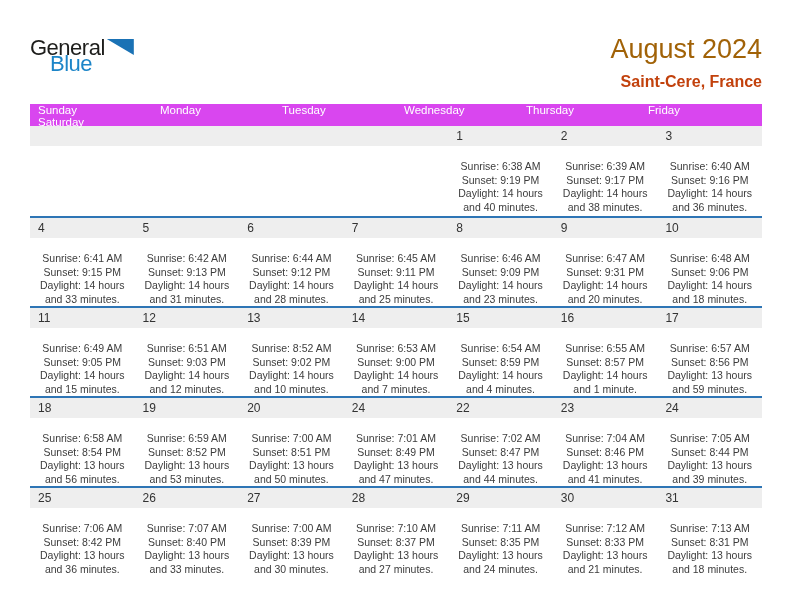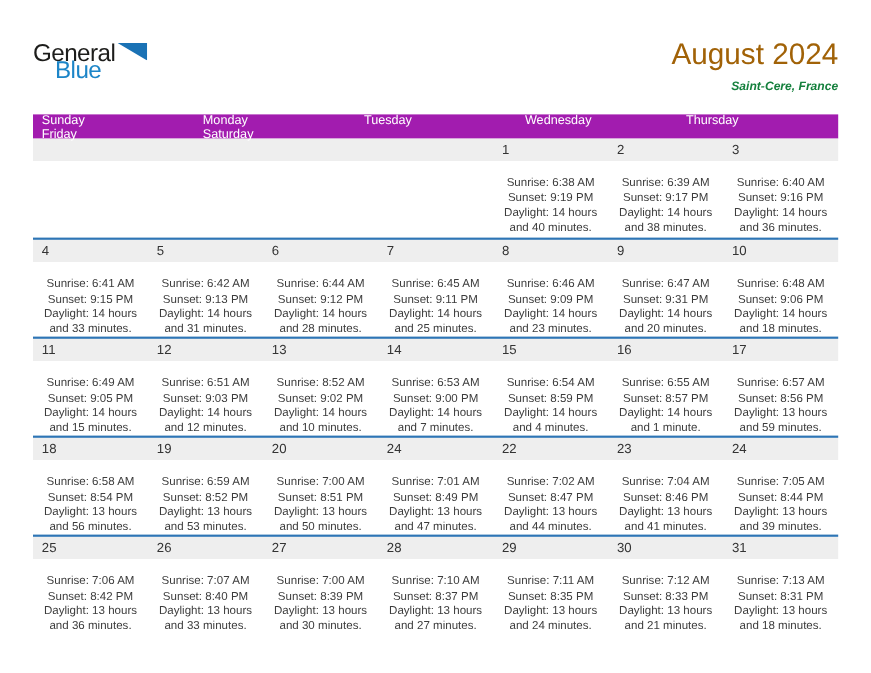--- a/index.html
+++ b/index.html
@@ -10,26 +10,26 @@
   .top{position:absolute;left:30px;top:34px;width:732px;}
   .logo{position:absolute;left:0;top:4px;width:140px;}
   .logo-line1{display:flex;align-items:flex-start;}
   .logo-general{font-size:22px;color:#1d1d1b;letter-spacing:-0.5px;line-height:20px;}
   .logo-tri{width:27px;height:16px;margin-left:2px;margin-top:1px;background:#1a72b5;
             clip-path:polygon(0 0,100% 0,100% 100%);}
   .logo-blue{font-size:22px;color:#1c85c8;letter-spacing:-0.5px;line-height:18px;
              margin-left:20px;margin-top:-3px;}
   .titles{position:absolute;right:0;top:0;text-align:right;width:400px;}
   .month-title{font-size:27px;color:#a16207;line-height:30px;font-weight:normal;}
-  .location{font-size:11px;color:#15803d;font-weight:bold;margin-top:9px;font-style:italic;}
+  .location{font-size:16px;color:#c2410c;font-weight:bold;margin-top:9px;}
 
   
   .calendar{position:absolute;left:30px;top:104px;width:732px;}
-  .dow-row{display:grid;grid-template-columns:repeat(5,1fr);height:22px;
-           background:#a21caf;align-items:center;}
+  .dow-row{display:grid;grid-template-columns:repeat(6,1fr);height:22px;
+           background:#d946ef;align-items:center;}
   .dow{color:#ffffff;font-size:11.5px;padding-left:8px;}
   .week{display:grid;grid-template-columns:repeat(7,1fr);height:90px;box-sizing:border-box;
         background:linear-gradient(to bottom,#eeeeee 0,#eeeeee 20px,#ffffff 20px);}
   .week + .week{border-top:2px solid #2e75b5;}
   .cell{padding:0 8px;overflow:hidden;}
   .num{height:20px;line-height:20px;font-size:12px;color:#333333;}
   .info{margin-top:14px;text-align:center;}
   .line{font-size:10.5px;line-height:13.5px;color:#3c3c3c;}
 </style>
 </head>

